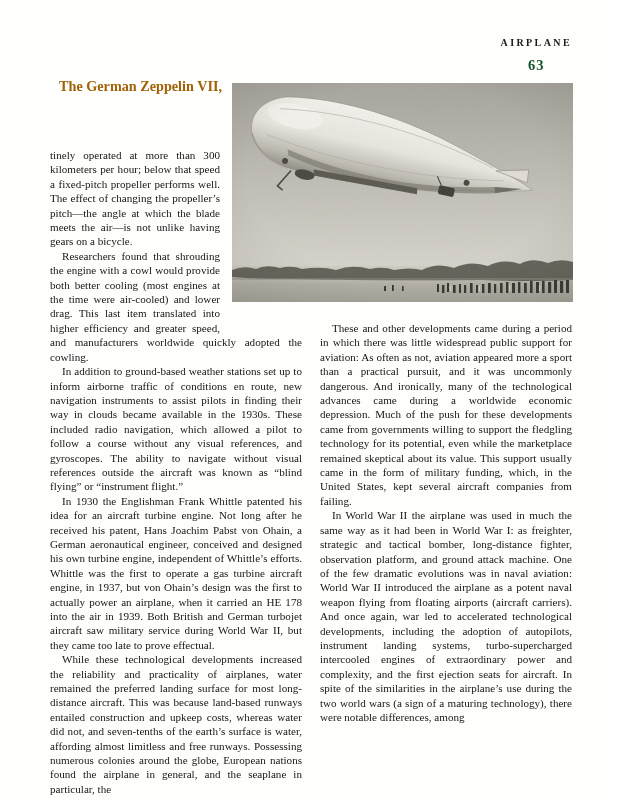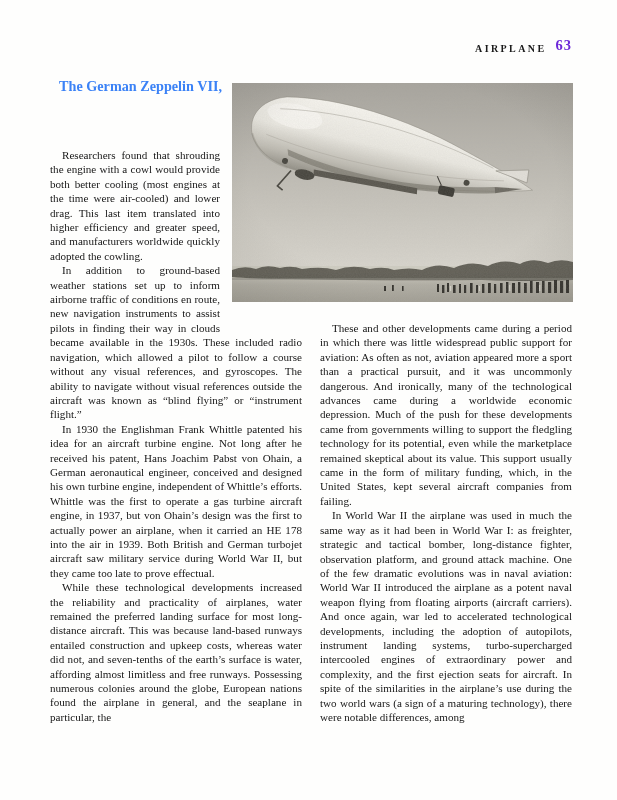--- a/index.html
+++ b/index.html
@@ -3,29 +3,29 @@
 <meta charset="utf-8">
 <style>
   html,body{margin:0;padding:0;background:#e9e9e9;}
   .page{
     position:relative;width:617px;height:800px;background:#fefefd;
     overflow:hidden;font-family:"Liberation Serif", serif;color:#141414;
     margin:0 auto;
   }
   .running-head{
     position:absolute;top:37px;right:45px;
-    display:flex;align-items:flex-end;gap:9px;
+    display:flex;align-items:center;gap:9px;flex-direction:column;
   }
   .running-title{
     font-size:10px;font-weight:700;letter-spacing:2.4px;color:#1a1a1a;
   }
-  .folio{font-size:14.5px;font-weight:700;color:#6d28d9;letter-spacing:1px;}
+  .folio{font-size:14.5px;font-weight:700;color:#14532d;letter-spacing:1px;}
   .caption{
     position:absolute;left:48px;top:76px;width:174px;
-    font-size:14.2px;font-weight:700;line-height:20px;text-align:right;color:#3b82f6;
+    font-size:14.2px;font-weight:700;line-height:20px;text-align:right;color:#a16207;
   }
   .photo{
     position:absolute;left:232px;top:83px;width:341px;height:219px;margin:0;
     line-height:0;
   }
   .col{
     position:absolute;width:252px;
     font-size:11.1px;line-height:14.4px;text-align:justify;color:#161616;
   }
   .col-left{left:50px;top:148px;}
@@ -138,20 +138,21 @@
         <path d="M 250 8 L 278 4 L 252 14 Z" fill="#6b6860"></path>
       </g>
 
       <rect x="0" y="0" width="341" height="219" fill="url(#vignette)"></rect>
       <rect x="0" y="0" width="341" height="219" filter="url(#grain)" opacity="0.28"></rect>
     </svg>
   </figure>
 
   <section class="col col-left">
     <div class="wrap-spacer"></div>
+    <p class="cont">tinely operated at more than 300 kilometers per hour; below that speed a fixed-pitch propeller performs well. The effect of changing the propeller’s pitch—the angle at which the blade meets the air—is not unlike having gears on a bicycle.</p>
     <p>Researchers found that shrouding the engine with a cowl would provide both better cooling (most engines at the time were air-cooled) and lower drag. This last item translated into higher efficiency and greater speed, and manufacturers worldwide quickly adopted the cowling.</p>
     <p>In addition to ground-based weather stations set up to inform airborne traffic of conditions en route, new navigation instruments to assist pilots in finding their way in clouds became available in the 1930s. These included radio navigation, which allowed a pilot to follow a course without any visual references, and gyroscopes. The ability to navigate without visual references outside the aircraft was known as “blind flying” or “instrument flight.”</p>
     <p>In 1930 the Englishman Frank Whittle patented his idea for an aircraft turbine engine. Not long after he received his patent, Hans Joachim Pabst von Ohain, a German aeronautical engineer, conceived and designed his own turbine engine, independent of Whittle’s efforts. Whittle was the first to operate a gas turbine aircraft engine, in 1937, but von Ohain’s design was the first to actually power an airplane, when it carried an HE 178 into the air in 1939. Both British and German turbojet aircraft saw military service during World War II, but they came too late to prove effectual.</p>
     <p>While these technological developments increased the reliability and practicality of airplanes, water remained the preferred landing surface for most long-distance aircraft. This was because land-based runways entailed construction and upkeep costs, whereas water did not, and seven-tenths of the earth’s surface is water, affording almost limitless and free runways. Possessing numerous colonies around the globe, European nations found the airplane in general, and the seaplane in particular, the</p>
   </section>
 
   <section class="col col-right">
     <p>These and other developments came during a period in which there was little widespread public support for aviation: As often as not, aviation appeared more a sport than a practical pursuit, and it was uncommonly dangerous. And ironically, many of the technological advances came during a worldwide economic depression. Much of the push for these developments came from governments willing to support the fledgling technology for its potential, even while the marketplace remained skeptical about its value. This support usually came in the form of military funding, which, in the United States, kept several aircraft companies from failing.</p>
     <p>In World War II the airplane was used in much the same way as it had been in World War I: as freighter, strategic and tactical bomber, long-distance fighter, observation platform, and ground attack machine. One of the few dramatic evolutions was in naval aviation: World War II introduced the airplane as a potent naval weapon flying from floating airports (aircraft carriers). And once again, war led to accelerated technological developments, including the adoption of autopilots, instrument landing systems, turbo-supercharged intercooled engines of extraordinary power and complexity, and the first ejection seats for aircraft. In spite of the similarities in the airplane’s use during the two world wars (a sign of a maturing technology), there were notable differences, among</p>
   </section>

